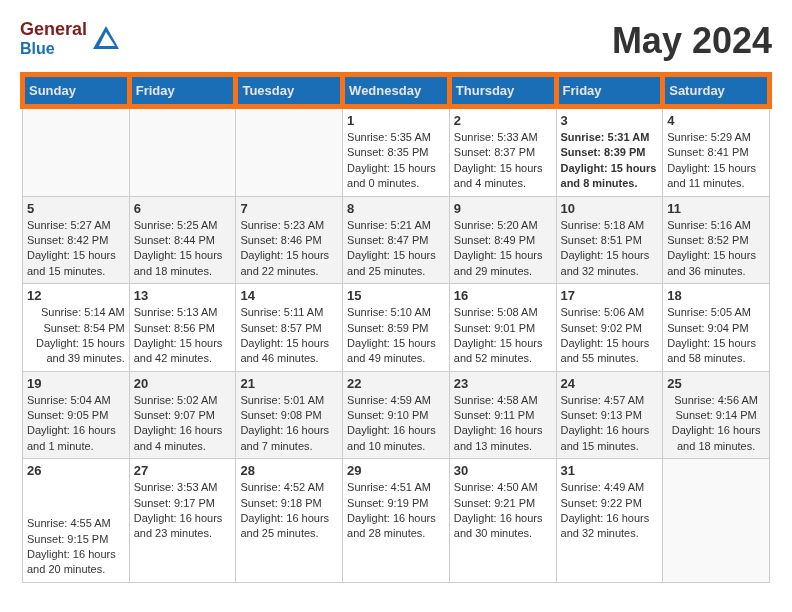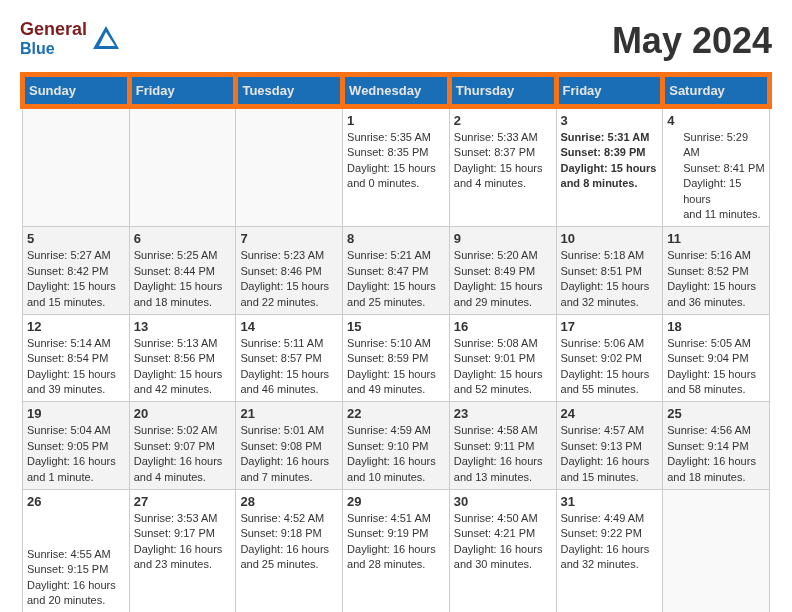--- a/index.html
+++ b/index.html
@@ -142,21 +142,21 @@
         </td>
         <td>
           <div class="day-number">3</div>
           <div class="day-info" style="white-space: pre-line; font-weight: bold;">Sunrise: 5:31 AM
 Sunset: 8:39 PM
 Daylight: 15 hours
 and 8 minutes.</div>
         </td>
         <td>
           <div class="day-number">4</div>
-          <div class="day-info" style="white-space: pre-line; margin-left: 16px;">Sunrise: 5:29 AM
+          <div class="day-info" style="white-space: pre-line;">Sunrise: 5:29 AM
 Sunset: 8:41 PM
 Daylight: 15 hours
 and 11 minutes.</div>
         </td>
       </tr>
       <tr class="row-shade">
         <td>
           <div class="day-number">5</div>
           <div class="day-info" style="white-space: pre-line;">Sunrise: 5:27 AM
 Sunset: 8:42 PM
@@ -202,21 +202,21 @@
           <div class="day-number">11</div>
           <div class="day-info" style="white-space: pre-line;">Sunrise: 5:16 AM
 Sunset: 8:52 PM
 Daylight: 15 hours
 and 36 minutes.</div>
         </td>
       </tr>
       <tr>
         <td>
           <div class="day-number">12</div>
-          <div class="day-info" style="white-space: pre-line;">Sunrise: 5:14 AM
+          <div class="day-info" style="white-space: pre-line; text-align: right;">Sunrise: 5:14 AM
 Sunset: 8:54 PM
 Daylight: 15 hours
 and 39 minutes.</div>
         </td>
         <td>
           <div class="day-number">13</div>
           <div class="day-info" style="white-space: pre-line;">Sunrise: 5:13 AM
 Sunset: 8:56 PM
 Daylight: 15 hours
 and 42 minutes.</div>
@@ -295,21 +295,21 @@
         </td>
         <td>
           <div class="day-number">24</div>
           <div class="day-info" style="white-space: pre-line;">Sunrise: 4:57 AM
 Sunset: 9:13 PM
 Daylight: 16 hours
 and 15 minutes.</div>
         </td>
         <td>
           <div class="day-number">25</div>
-          <div class="day-info" style="white-space: pre-line;">Sunrise: 4:56 AM
+          <div class="day-info" style="white-space: pre-line; text-align: center;">Sunrise: 4:56 AM
 Sunset: 9:14 PM
 Daylight: 16 hours
 and 18 minutes.</div>
         </td>
       </tr>
       <tr>
         <td>
           <div class="day-number">26</div>
           <div class="day-info" style="white-space: pre-line; margin-top: 38px;">Sunrise: 4:55 AM
 Sunset: 9:15 PM
@@ -333,21 +333,21 @@
         <td>
           <div class="day-number">29</div>
           <div class="day-info" style="white-space: pre-line;">Sunrise: 4:51 AM
 Sunset: 9:19 PM
 Daylight: 16 hours
 and 28 minutes.</div>
         </td>
         <td>
           <div class="day-number">30</div>
           <div class="day-info" style="white-space: pre-line;">Sunrise: 4:50 AM
-Sunset: 4:21 PM
+Sunset: 9:21 PM
 Daylight: 16 hours
 and 30 minutes.</div>
         </td>
         <td>
           <div class="day-number">31</div>
           <div class="day-info" style="white-space: pre-line;">Sunrise: 4:49 AM
 Sunset: 9:22 PM
 Daylight: 16 hours
 and 32 minutes.</div>
         </td>

